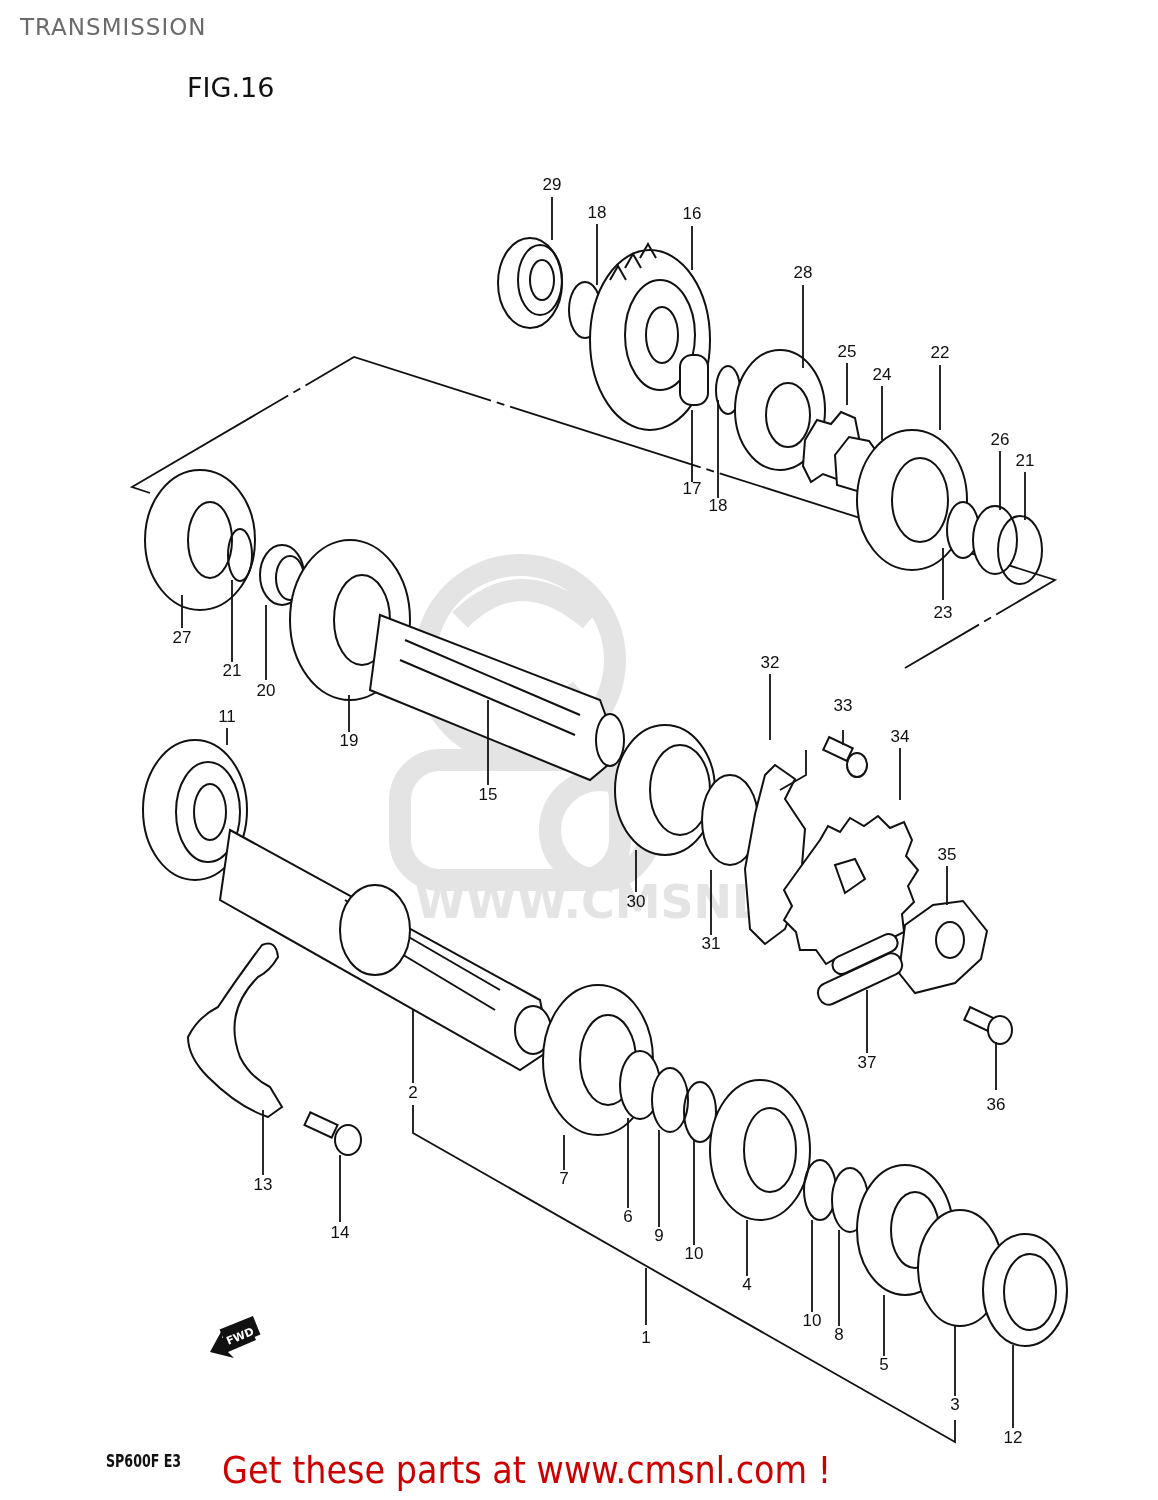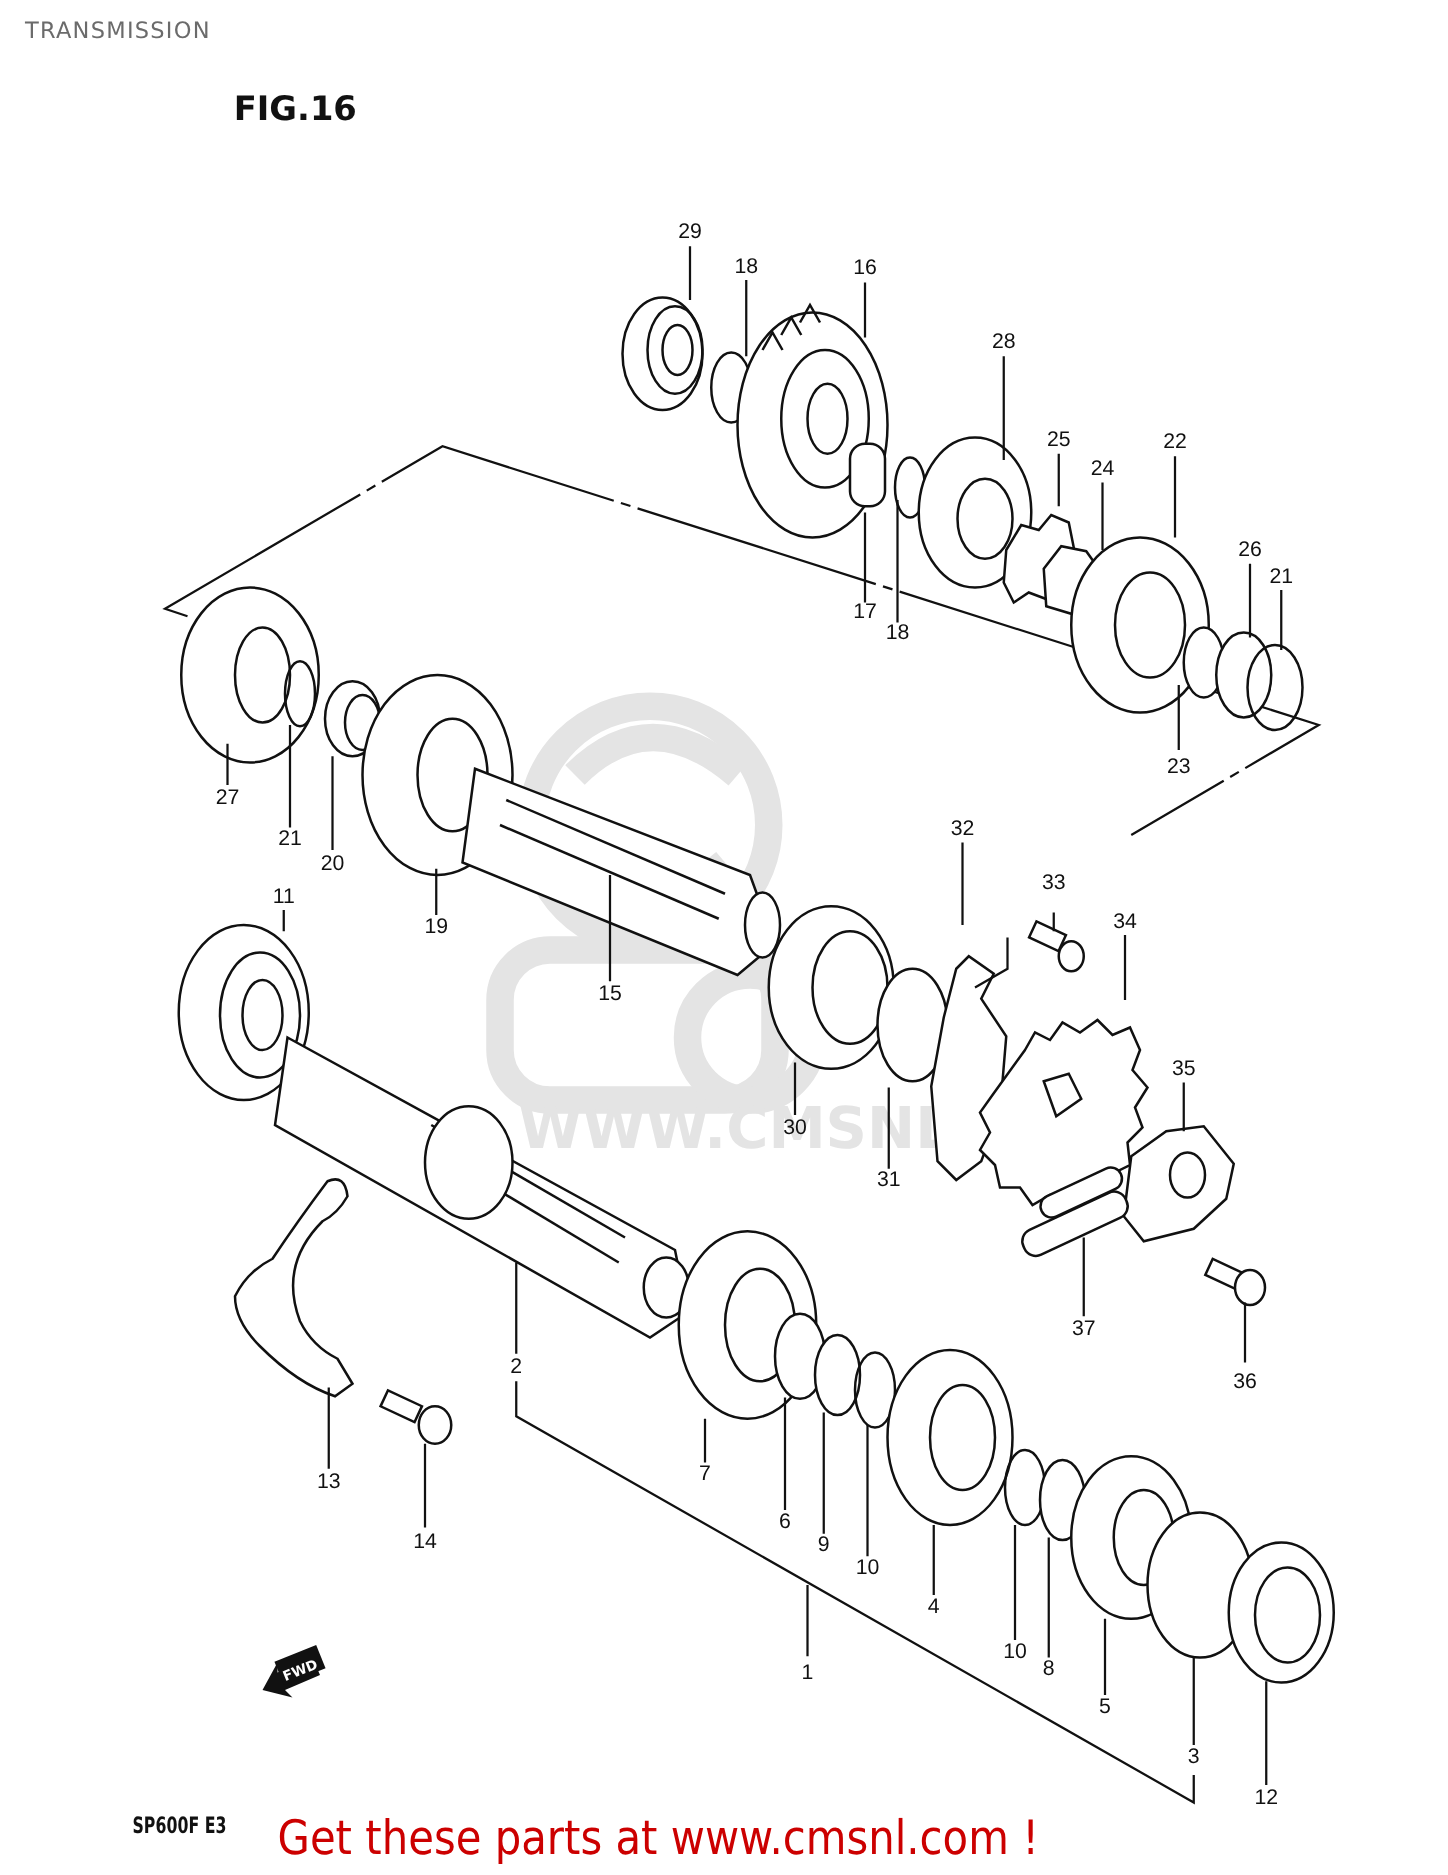--- a/index.html
+++ b/index.html
@@ -1,18 +1,18 @@
 <!DOCTYPE html>
 <html><head>
 <meta charset="utf-8">
 <style>
   html, body { margin: 0; padding: 0; background: #ffffff; }
   body { width: 1158px; height: 1500px; position: relative; overflow: hidden; font-family: "Liberation Sans", sans-serif; }
-  .page-title { position: absolute; left: 20px; top: 14px; font-size: 18px; color: #6b6b6b; letter-spacing: 1px; font-family: "DejaVu Sans", sans-serif; }
-  .fig-label { position: absolute; left: 187px; top: 72px; font-size: 27px; font-weight: bold; color: #111; font-family: "DejaVu Sans", sans-serif; letter-spacing: 0px; text-align: center; }
+  .page-title { position: absolute; left: 20px; top: 14px; font-size: 23px; color: #6b6b6b; letter-spacing: 1px; font-family: "DejaVu Sans", sans-serif; }
+  .fig-label { position: absolute; left: 187px; top: 72px; font-size: 27px; font-weight: normal; color: #111; font-family: "DejaVu Sans", sans-serif; letter-spacing: 0px; text-align: center; }
   .model-code { position: absolute; left: 106px; top: 1450px; font-size: 18px; color: #111; font-family: "DejaVu Sans Condensed", "DejaVu Sans", sans-serif; transform: scaleX(0.78); transform-origin: left top; font-weight: bold; }
   .promo { position: absolute; left: 222px; top: 1448px; font-size: 38px; color: #cc0000; font-family: "DejaVu Sans", sans-serif; transform: scaleX(0.88); transform-origin: left top; white-space: nowrap; }
   svg.diagram { position: absolute; left: 0; top: 0; }
   .callout { font-family: "Liberation Sans", sans-serif; font-size: 17px; fill: #111; text-anchor: middle; }
   .ln { stroke: #111; stroke-width: 1.8; fill: none; }
   .part { stroke: #111; stroke-width: 2; fill: #fff; }
   .part-nf { stroke: #111; stroke-width: 2; fill: none; }
   .wm { fill: none; stroke: #e4e4e4; stroke-width: 22; }
   .wm-text { font-family: "DejaVu Sans", sans-serif; font-weight: bold; font-size: 46px; fill: #e4e4e4; }
 </style>

